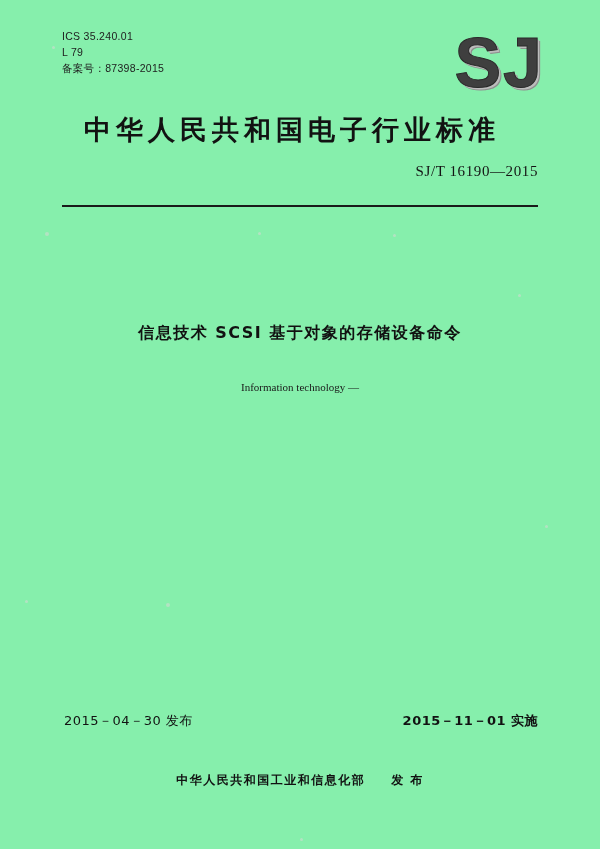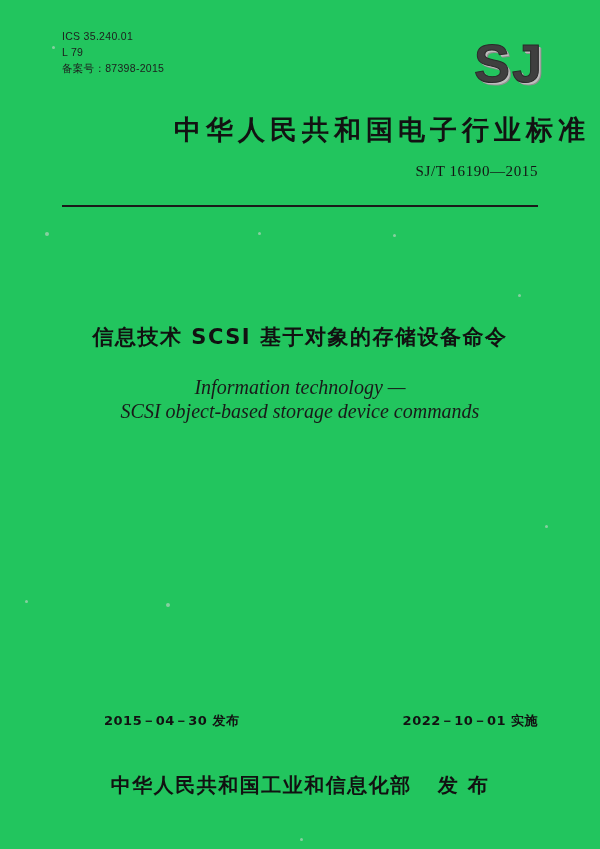--- a/index.html
+++ b/index.html
@@ -11,21 +11,21 @@
     width: 600px;
     height: 849px;
     font-family: "Liberation Sans", sans-serif;
     color: #1a1a1a;
     position: relative;
     overflow: hidden;
   }
   .page {
     position: absolute;
     inset: 0;
-    background: #22c55e;
+    background: #86efac;
   }
   
   .speckle {
     position: absolute;
     background: #d9d9d6;
     border-radius: 50%;
     opacity: .55;
   }
 
   
@@ -45,36 +45,36 @@
   .logo {
     position: absolute;
     right: 56px;
     top: 26px;
     width: 132px;
     height: 74px;
   }
   .logo-text {
     font-family: "Liberation Sans", sans-serif;
     font-weight: bold;
-    font-size: 54px;
+    font-size: 70px;
     line-height: 74px;
     letter-spacing: 2px;
     color: #3f3f3f;
     text-align: right;
     -webkit-text-stroke: 1px #2a2a2a;
     text-shadow: 2px 2px 0 #bdbdbd, 3px 3px 0 #8f8f8f;
   }
 
   
   .std-title {
     position: absolute;
     left: 0;
-    right: 10px;
+    right: 16px;
     top: 112px;
-    text-align: right;
+    text-align: center;
     font-family: "DejaVu Sans", sans-serif;
     font-weight: bold;
     font-size: 27px;
     letter-spacing: 5px;
     color: #121212;
   }
 
   .std-code {
     position: absolute;
     right: 62px;
@@ -96,69 +96,67 @@
 
   
   .doc-title {
     position: absolute;
     left: 0;
     right: 0;
     top: 323px;
     text-align: center;
     font-family: "DejaVu Sans", sans-serif;
     font-weight: bold;
-    font-size: 21px;
+    font-size: 16px;
     letter-spacing: 1.5px;
     color: #111;
   }
   .doc-sub {
     position: absolute;
     left: 0;
     right: 0;
     top: 375px;
     text-align: center;
     font-family: "Liberation Serif", serif;
-    font-size: 20px;
+    font-size: 11px;
     line-height: 24px;
     color: #191919;
-    font-style: italic;
   }
   .doc-sub div { white-space: nowrap; }
 
   
   .date-left {
     position: absolute;
     left: 64px;
     top: 712px;
     font-family: "DejaVu Sans", sans-serif;
-    font-weight: bold;
+    font-weight: normal;
     font-size: 13px;
     letter-spacing: .5px;
     color: #121212;
-    margin-left: 40px;
   }
   .date-right {
     position: absolute;
     right: 62px;
     top: 712px;
     font-family: "DejaVu Sans", sans-serif;
     font-weight: bold;
     font-size: 13px;
     letter-spacing: .5px;
     color: #121212;
   }
   .issuer {
     position: absolute;
     left: 0;
     right: 0;
     top: 772px;
     text-align: center;
     font-family: "DejaVu Sans", sans-serif;
     font-weight: bold;
-    font-size: 20px;
+    font-size: 12px;
     letter-spacing: 1.5px;
     color: #111;
   }
   .issuer .gap { display: inline-block; width: 26px; }
 </style>
 </head>
 <body>
 
 <div class="page">
 
@@ -185,23 +183,22 @@
   <div class="std-title">中华人民共和国电子行业标准</div>
 
   <div class="std-code">SJ/T 16190—2015</div>
 
   <div class="rule"></div>
 
   <div class="doc-title">信息技术 SCSI 基于对象的存储设备命令</div>
 
   <div class="doc-sub">
     <div>Information technology —</div>
-    <div>SCSI object-based storage device commands</div>
   </div>
 
   <div class="date-left">2015－04－30 发布</div>
-  <div class="date-right">2022－10－01 实施</div>
+  <div class="date-right">2015－11－01 实施</div>
 
   <div class="issuer">
     <span>中华人民共和国工业和信息化部</span><span class="gap"></span><span>发 布</span>
   </div>
 
 </div>
 
 </body></html>

